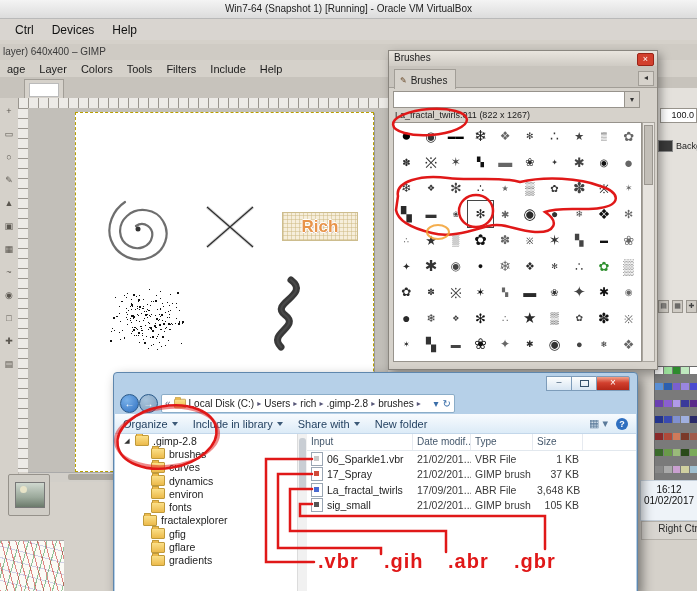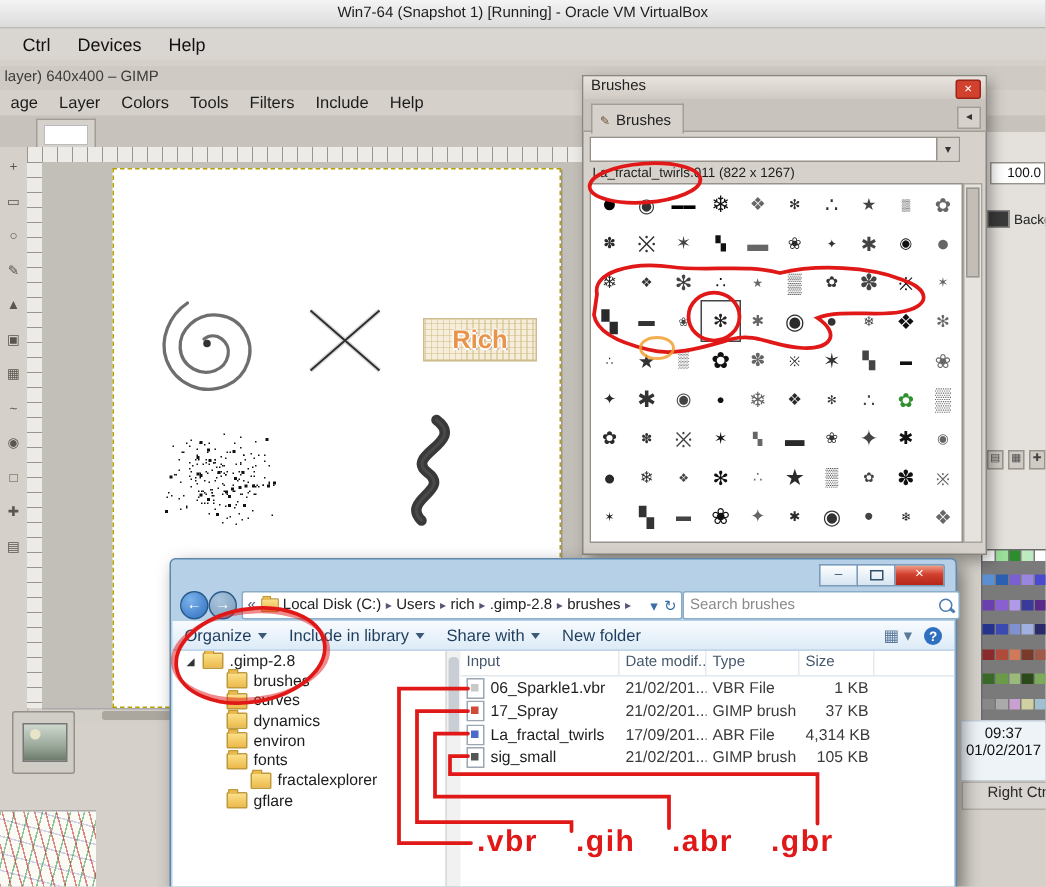--- a/index.html
+++ b/index.html
@@ -601,24 +601,20 @@
         <span class="crumb">.gimp-2.8</span>
         <span class="crumb-sep">▸</span>
         <span class="crumb">brushes</span>
         <span class="crumb-sep">▸</span>
       </span>
     <span class="addr-right">
       <span>▾</span>
       <span>↻</span>
     </span>
   </div>
-  <div id="searchBox">
-    <span>Search brushes</span>
-    <span class="mag"></span>
-  </div>
   <div id="expToolbar">
       <span class="tbtn">
         <span>Organize</span>
         <span class="dd-arrow"></span>
       </span>
       <span class="tbtn">
         <span>Include in library</span>
         <span class="dd-arrow"></span>
       </span>
       <span class="tbtn">
@@ -657,29 +653,39 @@
       <div class="trow" style="padding-left: 24px;">
         <span class="expander"></span>
         <span class="folder"></span>
         <span>environ</span>
       </div>
       <div class="trow" style="padding-left: 24px;">
         <span class="expander"></span>
         <span class="folder"></span>
         <span>fonts</span>
       </div>
-      <div class="trow" style="padding-left: 40px;">
+      <div class="trow" style="padding-left: 16px;">
         <span class="expander"></span>
         <span class="folder"></span>
         <span>fractalexplorer</span>
       </div>
       <div class="trow" style="padding-left: 24px;">
         <span class="expander"></span>
         <span class="folder"></span>
+        <span>gfig</span>
+      </div>
+      <div class="trow" style="padding-left: 24px;">
+        <span class="expander"></span>
+        <span class="folder"></span>
         <span>gflare</span>
+      </div>
+      <div class="trow" style="padding-left: 24px;">
+        <span class="expander"></span>
+        <span class="folder"></span>
+        <span>gradients</span>
       </div>
     </div>
   <div id="treeScroll">
       <div class="thumb"></div>
     </div>
   <div id="listPane">
     <div id="listHeader">
         <span class="hcell" style="width: 106px;">Input</span>
         <span class="hcell" style="width: 58px;">Date modif...</span>
         <span class="hcell" style="width: 62px;">Type</span>
@@ -710,39 +716,39 @@
         </div>
         <div class="frow">
           <span class="fcell fname" style="width: 106px;">
             <span class="ficon">
               <i style="background: rgb(74, 106, 208);"></i>
             </span>
             <span>La_fractal_twirls</span>
           </span>
           <span class="fcell fdate" style="width: 58px;">17/09/201...</span>
           <span class="fcell ftype" style="width: 62px;">ABR File</span>
-          <span class="fcell fsize" style="width: 50px;">4,314 KB</span>
+          <span class="fcell fsize" style="width: 50px;">3,648 KB</span>
         </div>
         <div class="frow">
           <span class="fcell fname" style="width: 106px;">
             <span class="ficon">
               <i style="background: rgb(85, 85, 85);"></i>
             </span>
             <span>sig_small</span>
           </span>
           <span class="fcell fdate" style="width: 58px;">21/02/201...</span>
           <span class="fcell ftype" style="width: 62px;">GIMP brush</span>
           <span class="fcell fsize" style="width: 50px;">105 KB</span>
         </div>
       </div>
   </div>
 </div>
 
 <div class="abs" id="trayClock">
-  <div>09:37</div>
+  <div>16:12</div>
   <div>01/02/2017</div>
 </div>
 <div class="abs" id="hostKey">Right Ctrl</div>
 <div class="abs" id="mesh"></div>
 
 <svg class="abs" id="overlay" viewBox="0 0 697 591">
   <g fill="none" stroke="#e01818" stroke-width="2.5" stroke-linecap="round">
     <ellipse cx="430" cy="122" rx="37" ry="13" transform="rotate(-4 430 122)"></ellipse>
     <path d="M398 196 C395 182 420 174 448 178 C470 181 500 176 520 182 C545 176 580 178 600 186
              C622 193 620 205 600 208 C585 211 560 206 545 212 C560 222 555 233 535 232

